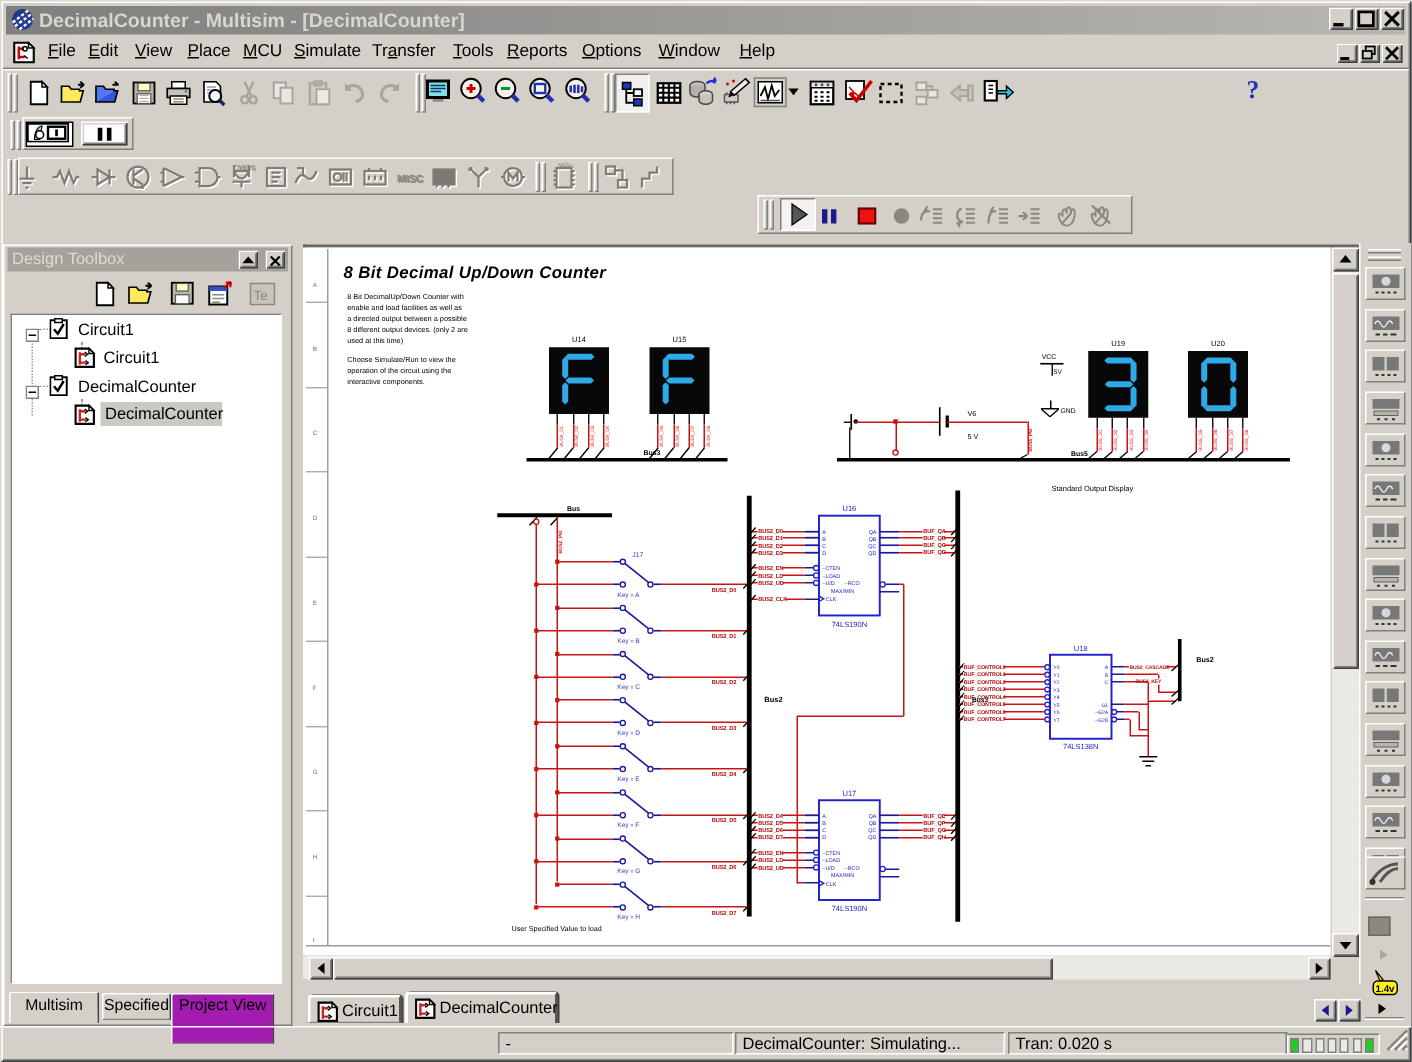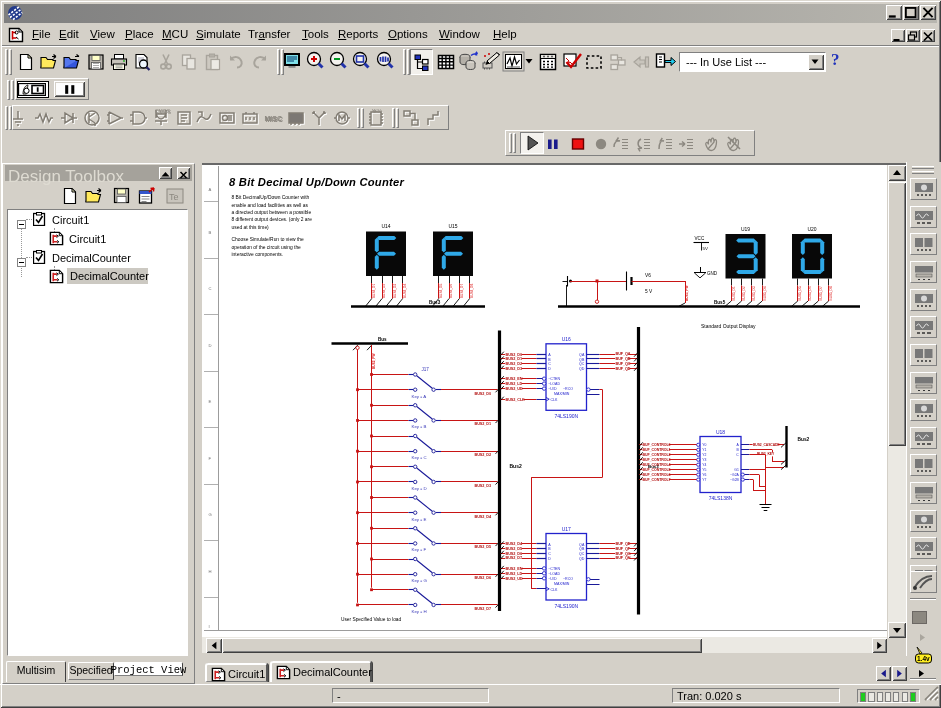--- a/index.html
+++ b/index.html
@@ -4,20 +4,21 @@
 body{font-family:"Liberation Sans",sans-serif;background:#d4d0c8;}
 #win{position:relative;width:941px;height:708px;overflow:hidden;background:#d4d0c8;
 box-shadow:inset 1px 1px 0 #dcd8d0,inset -1px -1px 0 #404040,inset 2px 2px 0 #fff,inset -2px -2px 0 #808080;}
 </style></head><body>
 <div id="win">
 <div style="position:absolute;left:4px;top:4px;width:933px;height:19px;background:linear-gradient(to right,#7f7f7f,#b8b6af);"></div>
 <svg style="position:absolute;left:7px;top:5px" width="16" height="16" viewBox="0 0 16 16">
       <circle cx="8" cy="8" r="7" fill="#223a8c"></circle>
       <path d="M1.5 10 L12 1.8 M3 12.5 L14.5 4 M6 14.6 L15.2 7.5" stroke="#fff" stroke-width="1.6" fill="none" stroke-dasharray="2.2 1.4"></path>
     </svg>
+<div style="position:absolute;left:26px;top:6px;font-size:13px;font-weight:bold;color:#d9d6cc;letter-spacing:0px;">DecimalCounter - Multisim - [DecimalCounter]</div>
 <div style="position:absolute;left:886px;top:5px;width:16px;height:15px;box-shadow:inset 1px 1px 0 #fff,inset -1px -1px 0 #404040,inset 2px 2px 0 #d4d0c8,inset -2px -2px 0 #808080;background:#d4d0c8;"><svg width="100%" height="100%" viewBox="0 0 14 13">
         <rect x="2.5" y="9" width="6" height="2" fill="#000"></rect>
       </svg></div>
 <div style="position:absolute;left:903px;top:5px;width:16px;height:15px;box-shadow:inset 1px 1px 0 #fff,inset -1px -1px 0 #404040,inset 2px 2px 0 #d4d0c8,inset -2px -2px 0 #808080;background:#d4d0c8;"><svg width="100%" height="100%" viewBox="0 0 14 13">
         <rect x="2.5" y="2.5" width="8.5" height="8" fill="none" stroke="#000" stroke-width="1.6"></rect>
       </svg></div>
 <div style="position:absolute;left:920px;top:5px;width:16px;height:15px;box-shadow:inset 1px 1px 0 #fff,inset -1px -1px 0 #404040,inset 2px 2px 0 #d4d0c8,inset -2px -2px 0 #808080;background:#d4d0c8;"><svg width="100%" height="100%" viewBox="0 0 14 13">
         <path d="M3 2.5 L11 10.5 M11 2.5 L3 10.5" stroke="#000" stroke-width="1.7"></path>
       </svg></div>
 <div style="position:absolute;left:8px;top:27px;width:16px;height:16px;"><svg width="16" height="16" viewBox="0 0 16 16">
@@ -199,26 +200,20 @@
       </svg></div>
 <div style="position:absolute;left:631px;top:52px;width:20px;height:20px;"><svg width="20" height="20" viewBox="0 0 20 20">
         <path d="M3 10 l6-5 v3 h5 v4 h-5 v3 z" fill="#c8c4bc" stroke="#a8a49c" stroke-width="1.2"></path>
         <rect x="14.5" y="5" width="3" height="10" fill="#c8c4bc" stroke="#a8a49c" stroke-width="1.2"></rect>
       </svg></div>
 <div style="position:absolute;left:654px;top:50px;width:22px;height:22px;"><svg width="22" height="22" viewBox="0 0 22 22">
         <rect x="2.5" y="4" width="8" height="13" fill="#fff" stroke="#000" stroke-width="1.4"></rect>
         <path d="M5 7 h3 M5 9.5 h3 M5 12 h3" stroke="#000"></path>
         <path d="M11 10.5 h6 v-3 l4.5 4 -4.5 4 v-3 h-6 z" fill="#22ccee" stroke="#000" stroke-width="1"></path>
       </svg></div>
-<div style="position:absolute;left:679px;top:52px;width:147px;height:20px;border-top:1px solid #808080;border-left:1px solid #808080;border-right:1px solid #fff;border-bottom:1px solid #fff;background:#fff;">
-      <div style="position:absolute;left:6px;top:3px;font-size:11px;color:#000;white-space:nowrap">--- In Use List ---</div>
-      <div style="position:absolute;left:128px;top:1px;width:16px;height:16px;box-shadow:inset 1px 1px 0 #fff,inset -1px -1px 0 #404040,inset 2px 2px 0 #d4d0c8,inset -2px -2px 0 #808080;background:#d4d0c8;"><svg width="14" height="14" viewBox="0 0 14 14">
-          <path d="M3.5 5.5 h7 l-3.5 4.5 z" fill="#000"></path>
-        </svg></div>
-    </div>
 <div style="position:absolute;left:831px;top:50px;font-size:17px;font-weight:bold;color:#2233bb;font-family:'Liberation Serif',serif;">?</div>
 <div style="position:absolute;left:7px;top:80px;width:3px;height:20px;border-top:1px solid #fff;border-left:1px solid #fff;border-right:1px solid #808080;border-bottom:1px solid #808080;"></div>
     <div style="position:absolute;left:11px;top:80px;width:3px;height:20px;border-top:1px solid #fff;border-left:1px solid #fff;border-right:1px solid #808080;border-bottom:1px solid #808080;"></div>
 <div style="position:absolute;left:15px;top:78px;width:74px;height:22px;border-top:1px solid #fff;border-left:1px solid #fff;border-right:1px solid #808080;border-bottom:1px solid #808080;"></div>
 <div style="position:absolute;left:17px;top:80.5px;width:31.5px;height:17px;background:#fff;border:1.5px solid #000;"><svg width="28" height="13" viewBox="0 0 28 13">
         <rect x="0.5" y="0.5" width="27" height="12" fill="#fff" stroke="#000" stroke-width="1.3"></rect>
         <path d="M5 11 c0-6 3-9 5-9 l-1.5 9 z" fill="#d0ccc4" stroke="#000" stroke-width="0.8"></path>
         <circle cx="8.5" cy="7.8" r="2.6" fill="#fff" stroke="#000" stroke-width="1"></circle>
         <rect x="14" y="2.5" width="11.5" height="8" fill="#fff" stroke="#000" stroke-width="1.6"></rect>
         <rect x="18.8" y="4.3" width="1.8" height="4.5" fill="#000"></rect>
@@ -440,21 +435,21 @@
         </g>
       </svg></div>
 <div style="position:absolute;left:725px;top:134px;width:18px;height:18px;"><svg width="18" height="18" viewBox="0 0 18 18">
         <g fill="none" stroke="#8c8880" stroke-width="1.3">
           <path d="M5 15 c-2-3-3-6-1.5-6.5 1-0.3 1.8 1 2 2 M5.5 10.5 c-0.5-3 0-5 1-5 s1.5 1.5 1.5 3 M8 8.5 c0-3 0.7-4.5 1.7-4.3 1 0.2 1.3 2 1.2 4 M10.9 8.3 c0.3-2 1-3 1.8-2.7 0.9 0.3 0.9 2.5 0.6 4.5 -0.4 2.5-1.5 5-3.3 5.9 -1.8 0.9-4 0-5-1z"></path>
           <path d="M3 3 l12 12" stroke-width="1.6"></path>
         </g>
       </svg></div>
 <div style="position:absolute;left:2px;top:163px;width:193px;height:521px;border-top:1px solid #fff;border-left:1px solid #fff;border-right:1px solid #808080;border-bottom:1px solid #808080;"></div>
 <div style="position:absolute;left:5px;top:165px;width:187px;height:16px;background:#a5a29b;"></div>
-<div style="position:absolute;left:8px;top:167px;font-size:17px;color:#dedbd2;">Design Toolbox</div>
+<div style="position:absolute;left:8px;top:167px;font-size:11px;color:#dedbd2;">Design Toolbox</div>
 <div style="position:absolute;left:159px;top:167px;width:13px;height:12px;box-shadow:inset 1px 1px 0 #fff,inset -1px -1px 0 #404040,inset 2px 2px 0 #d4d0c8,inset -2px -2px 0 #808080;background:#d4d0c8;"><svg width="100%" height="100%" viewBox="0 0 13 12">
         <path d="M6.5 3 l4 4.5 h-8 z" fill="#000"></path>
       </svg></div>
 <div style="position:absolute;left:177px;top:167px;width:13px;height:12px;box-shadow:inset 1px 1px 0 #fff,inset -1px -1px 0 #404040,inset 2px 2px 0 #d4d0c8,inset -2px -2px 0 #808080;background:#d4d0c8;"><svg width="100%" height="100%" viewBox="0 0 13 12">
         <path d="M3.5 3 l6 6 M9.5 3 l-6 6" stroke="#000" stroke-width="1.5"></path>
       </svg></div>
 <div style="position:absolute;left:60px;top:186px;width:20px;height:20px;"><svg width="20" height="20" viewBox="0 0 20 20">
         <path d="M4.5 2.5 H12 L15.5 6 V17.5 H4.5 Z" fill="#fff" stroke="#000" stroke-width="1.2"></path>
         <path d="M12 2.5 L15.5 6 H12 Z" fill="#ffffcc" stroke="#000" stroke-width="1"></path>
       </svg></div>
@@ -518,21 +513,21 @@
         <path d="M1.5 1.5 H11 L14.5 5 V14.5 H1.5 Z" fill="#fff" stroke="#000" stroke-width="1.5"></path>
         <path d="M11 1.5 L14.5 5 H11 Z" fill="#fff" stroke="#000" stroke-width="1"></path>
         <path d="M4.5 4 V13 M4.5 5.5 h4 M4.5 11.5 h4.5" stroke="#cc2222" stroke-width="1.7" fill="none"></path>
         <path d="M8 4 l2 1.5 -2 1.5 M8.5 10 l2 1.5 -2 1.5" stroke="#000" stroke-width="1" fill="none"></path>
       </svg></div>
 <div style="position:absolute;left:67px;top:268px;width:81px;height:16px;background:#ccc9c2;"></div>
 <div style="position:absolute;left:70px;top:270px;font-size:11px;color:#000">DecimalCounter</div>
 <div style="position:absolute;left:68px;top:662px;width:46px;height:18px;background:#d4d0c8;border-top:1px solid #fff;border-left:1px solid #fff;border-right:1px solid #404040;border-bottom:1px solid #808080;border-radius:2px 2px 0 0;">
       <div style="position:absolute;left:50%;transform:translateX(-50%);top:1px;font-size:10.5px;color:#000;white-space:nowrap">Specified</div>
     </div>
-<div style="position:absolute;left:114px;top:662px;width:69px;height:14px;background:#ffffff;border-top:1px solid #fff;border-left:1px solid #fff;border-right:1px solid #404040;border-bottom:1px solid #808080;border-radius:2px 2px 0 0;font-family:Liberation Mono, monospace;">
+<div style="position:absolute;left:114px;top:662px;width:69px;height:34px;background:#a21caf;border-top:1px solid #fff;border-left:1px solid #fff;border-right:1px solid #404040;border-bottom:1px solid #808080;border-radius:2px 2px 0 0;">
       <div style="position:absolute;left:50%;transform:translateX(-50%);top:1px;font-size:10.5px;color:#000;white-space:nowrap">Project View</div>
     </div>
 <div style="position:absolute;left:6px;top:661px;width:60px;height:21px;background:#d4d0c8;border-top:1px solid #fff;border-left:1px solid #fff;border-right:1px solid #404040;border-bottom:0;border-radius:2px 2px 0 0;">
       <div style="position:absolute;left:50%;transform:translateX(-50%);top:2px;font-size:10.5px;color:#000;white-space:nowrap">Multisim</div>
     </div>
 <div style="position:absolute;left:201.5px;top:163px;width:706px;height:490px;border-top:2px solid #686868;border-left:2px solid #686868;"></div>
 <div style="position:absolute;left:202px;top:165px;width:685px;height:472px;background:#fff;"></div>
 <div style="position:absolute;left:888px;top:165px;width:18px;height:472px;background:#ebe9e3;"></div>
 <div style="position:absolute;left:888px;top:165px;width:18px;height:16px;box-shadow:inset 1px 1px 0 #fff,inset -1px -1px 0 #404040,inset 2px 2px 0 #d4d0c8,inset -2px -2px 0 #808080;background:#d4d0c8;"><svg width="100%" height="100%" viewBox="0 0 16 16">
         <path d="M8 5 l4 5 h-8 z" fill="#000"></path>
@@ -571,21 +566,24 @@
 <div style="position:absolute;left:876px;top:666px;width:15px;height:15px;box-shadow:inset 1px 1px 0 #fff,inset -1px -1px 0 #404040,inset 2px 2px 0 #d4d0c8,inset -2px -2px 0 #808080;background:#d4d0c8;"><svg width="100%" height="100%" viewBox="0 0 16 16">
         <path d="M5.5 8 l5-4 v8 z" fill="#1a1a8c"></path>
       </svg></div>
 <div style="position:absolute;left:892px;top:666px;width:15px;height:15px;box-shadow:inset 1px 1px 0 #fff,inset -1px -1px 0 #404040,inset 2px 2px 0 #d4d0c8,inset -2px -2px 0 #808080;background:#d4d0c8;"><svg width="100%" height="100%" viewBox="0 0 16 16">
         <path d="M10.5 8 l-5-4 v8 z" fill="#1a1a8c"></path>
       </svg></div>
 <div style="position:absolute;left:0px;top:684px;width:941px;height:1px;background:#fff;"></div>
 <div style="position:absolute;left:332px;top:688px;width:157px;height:15px;border:1px solid;border-color:#808080 #fff #fff #808080;">
       <div style="position:absolute;left:4px;top:1px;font-size:11px;color:#000;white-space:nowrap;">-</div>
     </div>
-<div style="position:absolute;left:672px;top:688px;width:168px;height:15px;border:1px solid;border-color:#808080 #fff #fff #808080;">
+<div style="position:absolute;left:490px;top:688px;width:180px;height:15px;border:1px solid;border-color:#808080 #fff #fff #808080;">
+      <div style="position:absolute;left:4px;top:1px;font-size:11px;color:#000;white-space:nowrap;">DecimalCounter: Simulating...</div>
+    </div>
+<div style="position:absolute;left:672px;top:688px;width:187px;height:15px;border:1px solid;border-color:#808080 #fff #fff #808080;">
       <div style="position:absolute;left:4px;top:1px;font-size:11px;color:#000;white-space:nowrap;">Tran: 0.020 s</div>
     </div>
 <div style="position:absolute;left:857px;top:689px;width:63px;height:14px;border:1px solid;border-color:#808080 #fff #fff #808080;">
       <div style="position:absolute;left:2.0px;top:1.5px;width:6.3px;height:10.5px;background:#1fcc1f;border:1px solid #808080;"></div>
       <div style="position:absolute;left:10.3px;top:1.5px;width:6.3px;height:10.5px;background:#ebe9e3;border:1px solid #808080;"></div>
       <div style="position:absolute;left:18.6px;top:1.5px;width:6.3px;height:10.5px;background:#ebe9e3;border:1px solid #808080;"></div>
       <div style="position:absolute;left:26.900000000000002px;top:1.5px;width:6.3px;height:10.5px;background:#ebe9e3;border:1px solid #808080;"></div>
       <div style="position:absolute;left:35.2px;top:1.5px;width:6.3px;height:10.5px;background:#ebe9e3;border:1px solid #808080;"></div>
       <div style="position:absolute;left:43.5px;top:1.5px;width:6.3px;height:10.5px;background:#ebe9e3;border:1px solid #808080;"></div>
       <div style="position:absolute;left:51.800000000000004px;top:1.5px;width:6.3px;height:10.5px;background:#1fcc1f;border:1px solid #808080;"></div>

